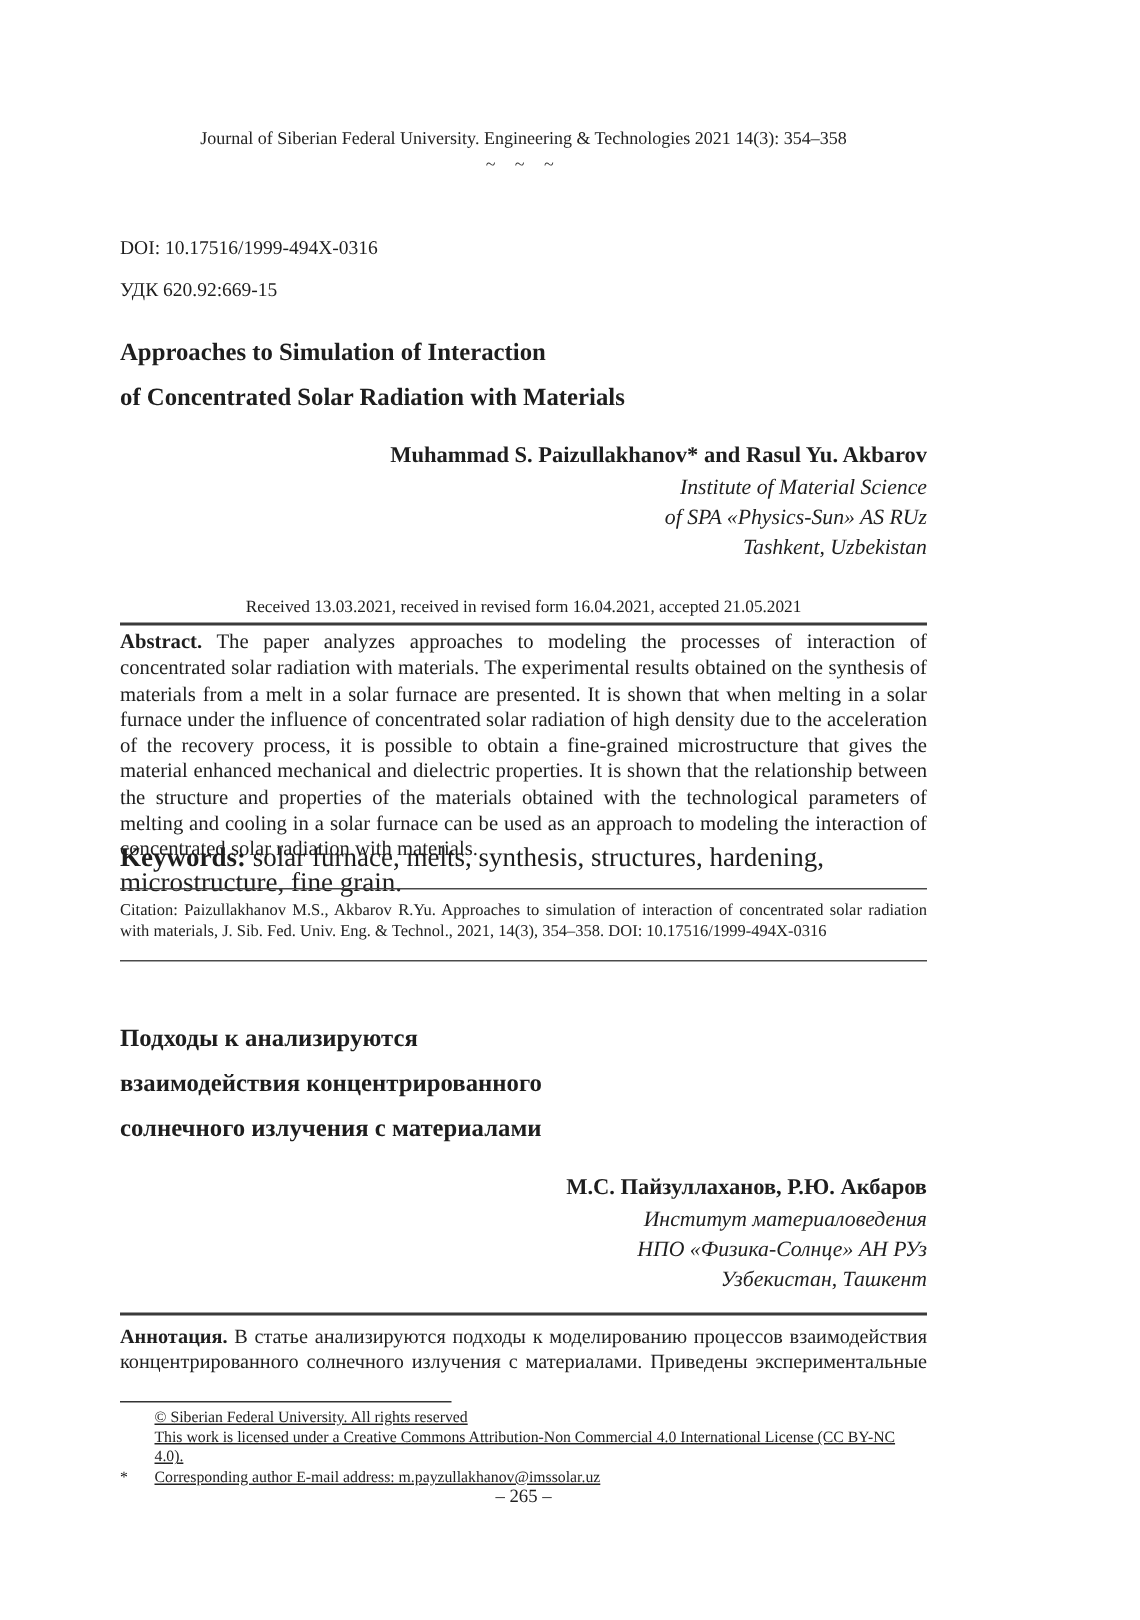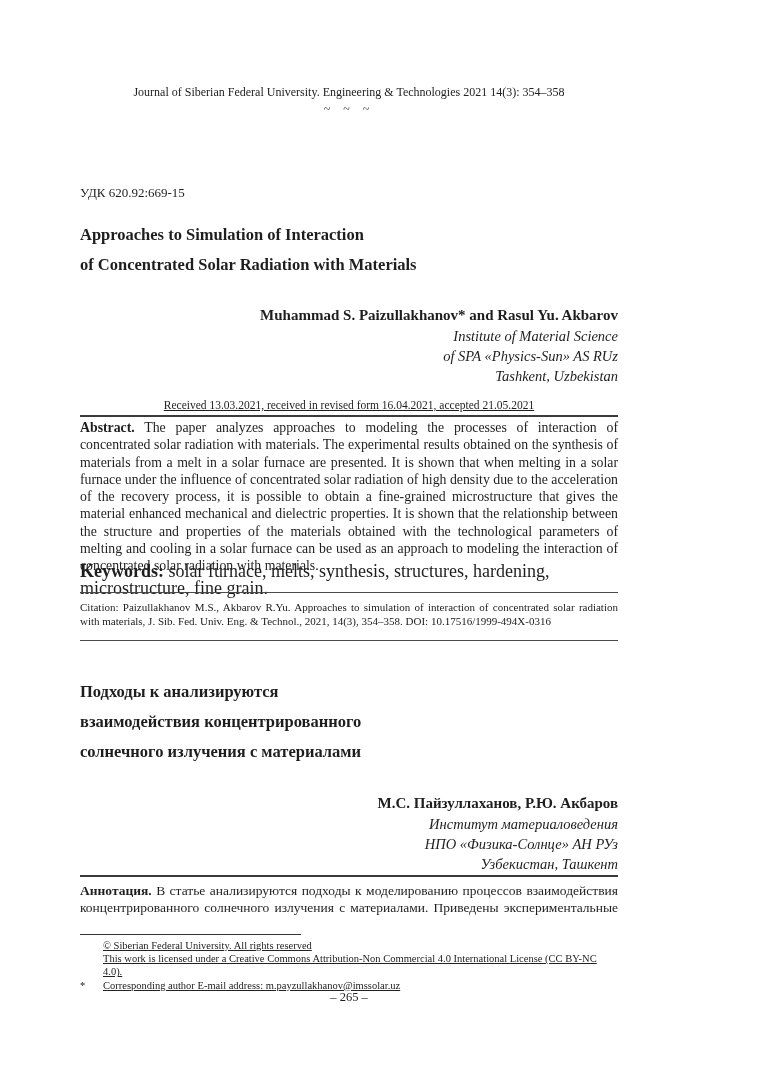--- a/index.html
+++ b/index.html
@@ -16,24 +16,24 @@
 
   .journal-header { top: 84px; text-align: center; font-size: 12px; line-height: 16px; color: #222; }
   .tildes { top: 102px; text-align: center; font-size: 12px; letter-spacing: 5px; color: #333; }
 
   .doi-line { top: 156px; font-size: 13px; line-height: 18px; }
   .udk-line { top: 184px; font-size: 13px; line-height: 18px; }
 
   .title-en { top: 220px; font-size: 16.5px; font-weight: bold; line-height: 30px; }
   .byline-en { top: 294px; text-align: right; }
   .byline-ru { top: 782px; text-align: right; }
-  .authors { font-size: 15px; font-weight: bold; line-height: 21px; margin-top: 11px; }
+  .authors { font-size: 15px; font-weight: bold; line-height: 21px; }
   .affil { font-size: 14.5px; font-style: italic; line-height: 20px; }
 
-  .received { top: 398px; text-align: center; font-size: 11.5px; line-height: 14px; text-decoration: underline; }
+  .received { top: 398px; text-align: center; font-size: 11.5px; line-height: 14px; }
 
   .hrule { height: 0; border-top: 2px solid #3a3a3a; }
   .rule-received { top: 415px; }
   .rule-cit-top { top: 592px; border-top-width: 1.5px; border-top-color: #4a4a4a; }
   .rule-cit-bottom { top: 640px; border-top-width: 1.5px; border-top-color: #4a4a4a; }
   .rule-ru { top: 875px; }
 
   .abstract-en { top: 419px; font-size: 13.8px; line-height: 17.3px; text-align: justify; }
   .keywords { top: 563px; font-size: 18px; line-height: 17px; }
   .citation { top: 600px; font-size: 11px; line-height: 14px; text-align: justify; color: #222; }
@@ -51,20 +51,21 @@
   b { font-weight: bold; }
 </style>
 </head>
 <body>
 
 <div class="page">
 
   <div class="abs journal-header">Journal of Siberian Federal University. Engineering &amp; Technologies 2021 14(3): 354–358</div>
   <div class="abs tildes">~ ~ ~</div>
 
+  <div class="abs doi-line">DOI: 10.17516/1999-494X-0316</div>
   <div class="abs udk-line">УДК 620.92:669-15</div>
 
   <div class="abs title-en">
     <div>Approaches to Simulation of Interaction</div>
     <div>of Concentrated Solar Radiation with Materials</div>
   </div>
 
   <div class="abs byline-en">
     <div class="authors">Muhammad S. Paizullakhanov* and Rasul Yu. Akbarov</div>
     <div class="affil">Institute of Material Science</div>

